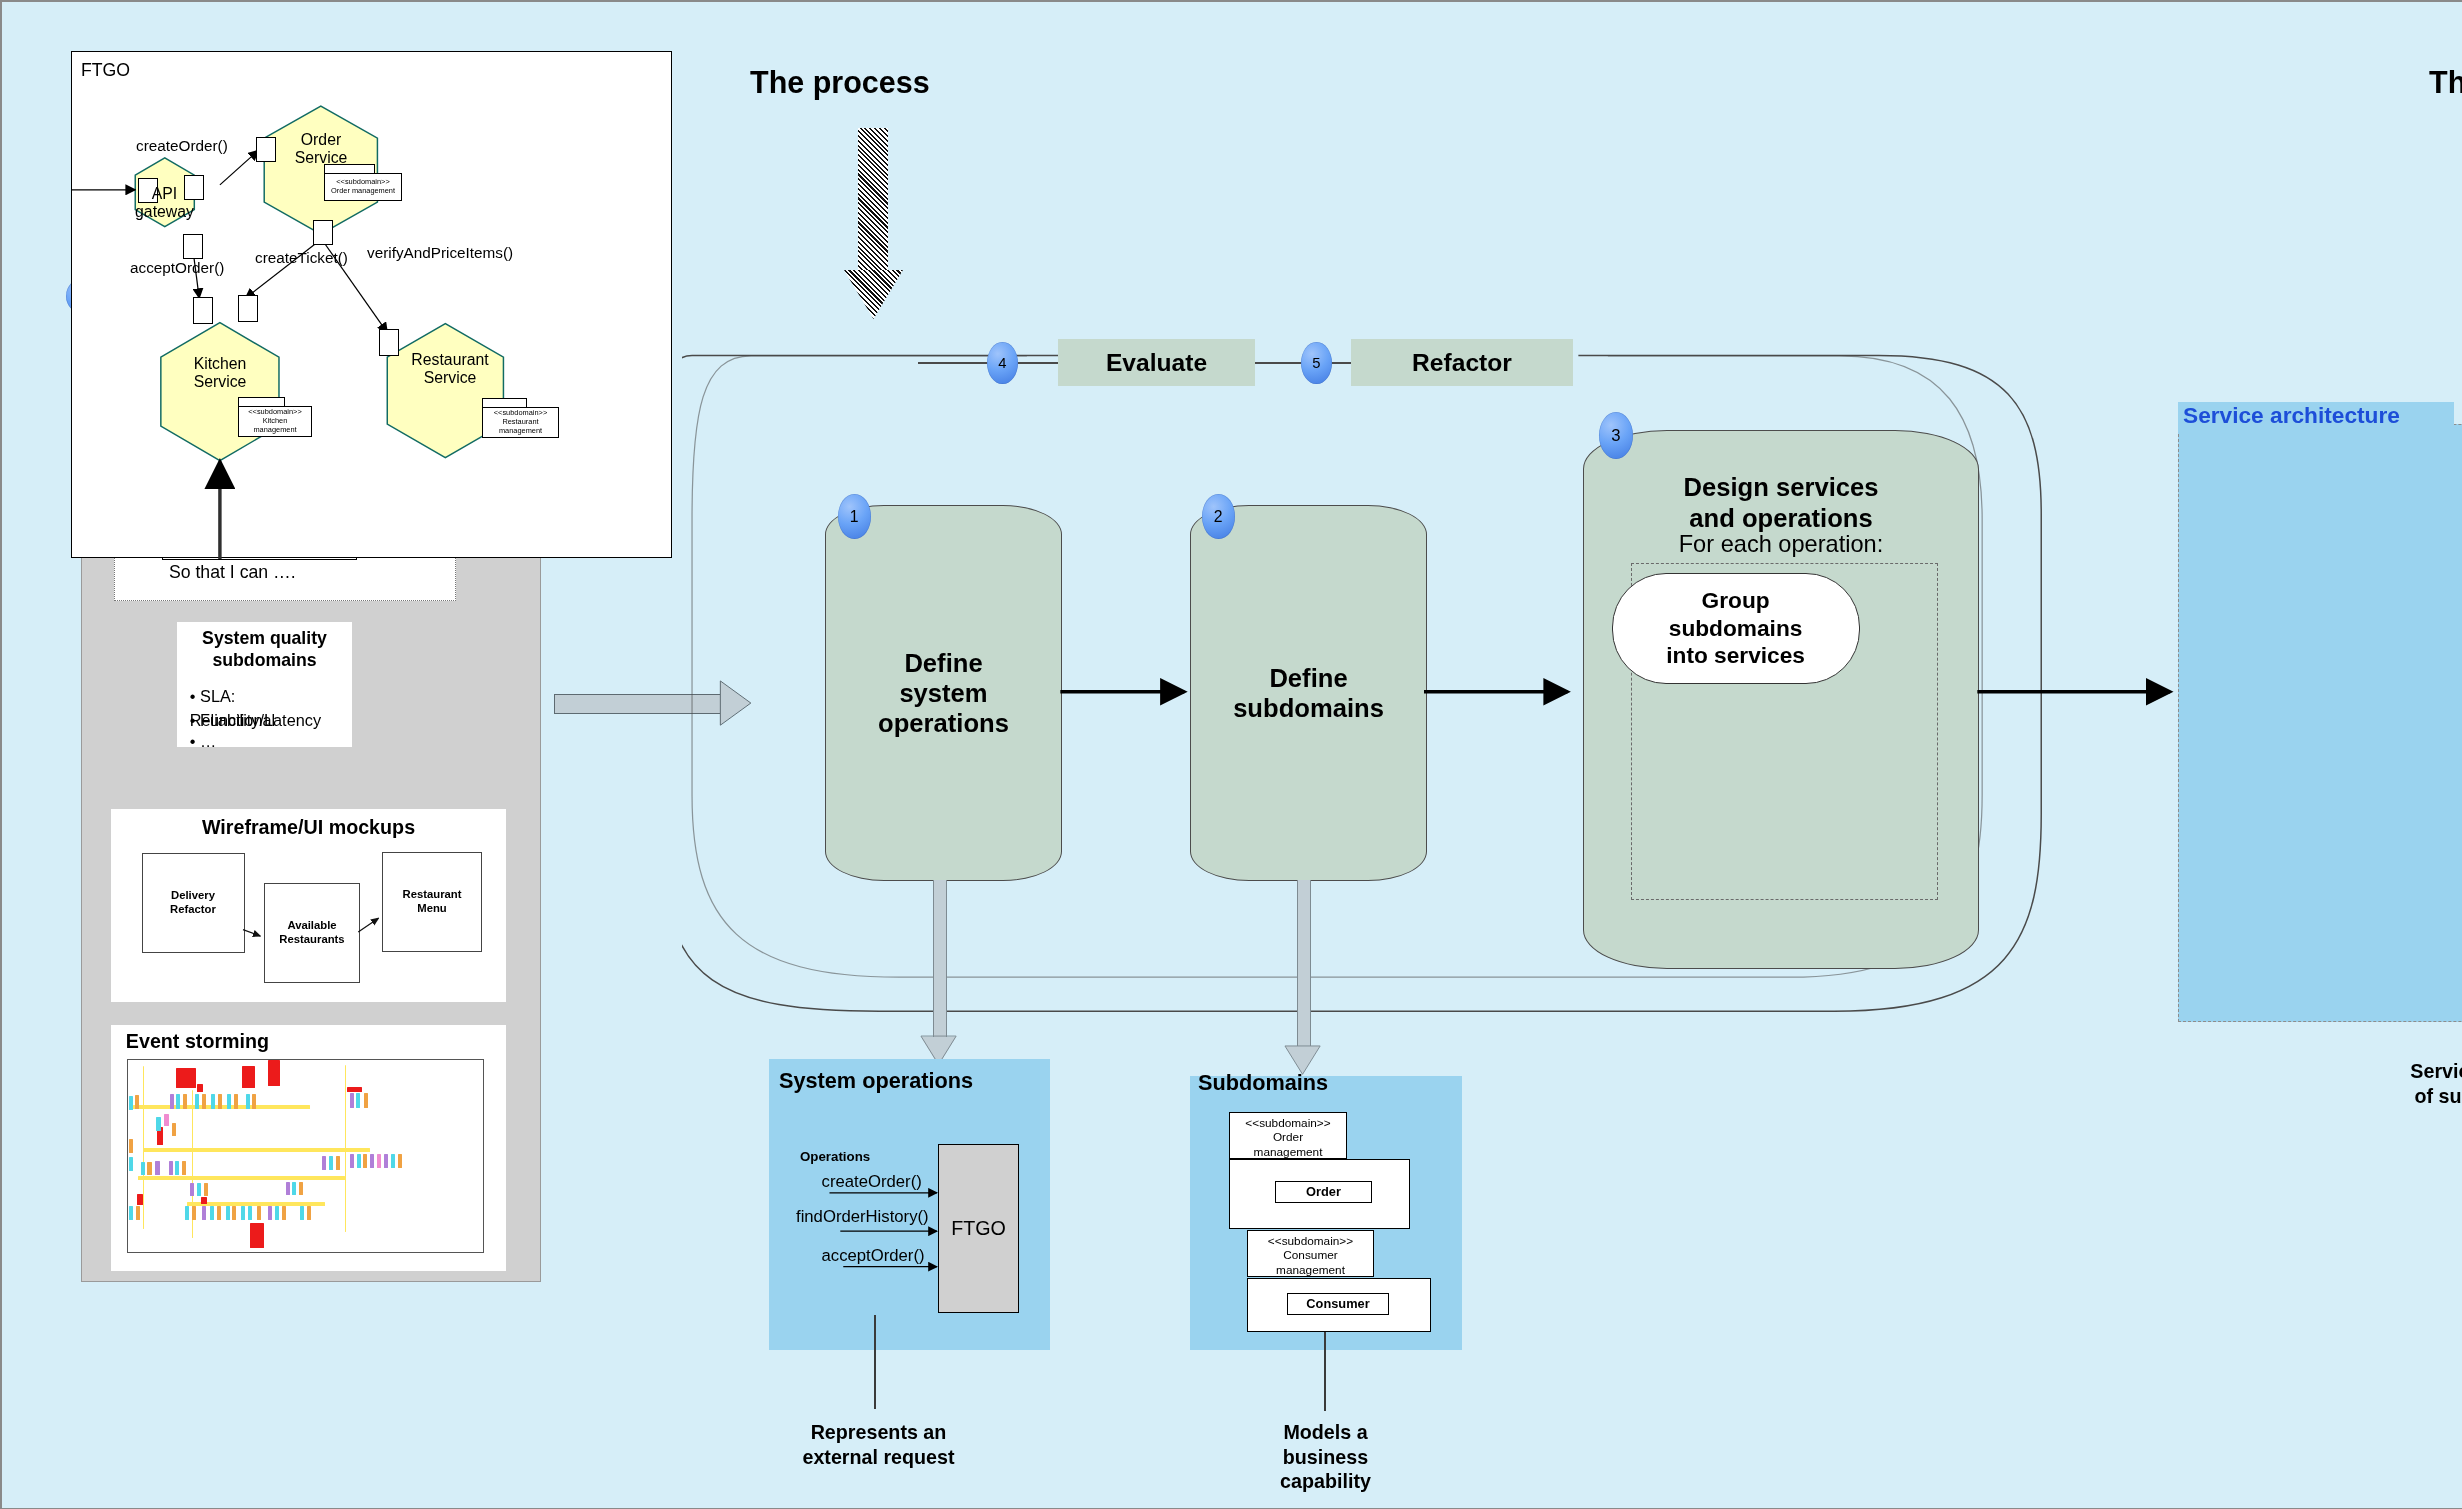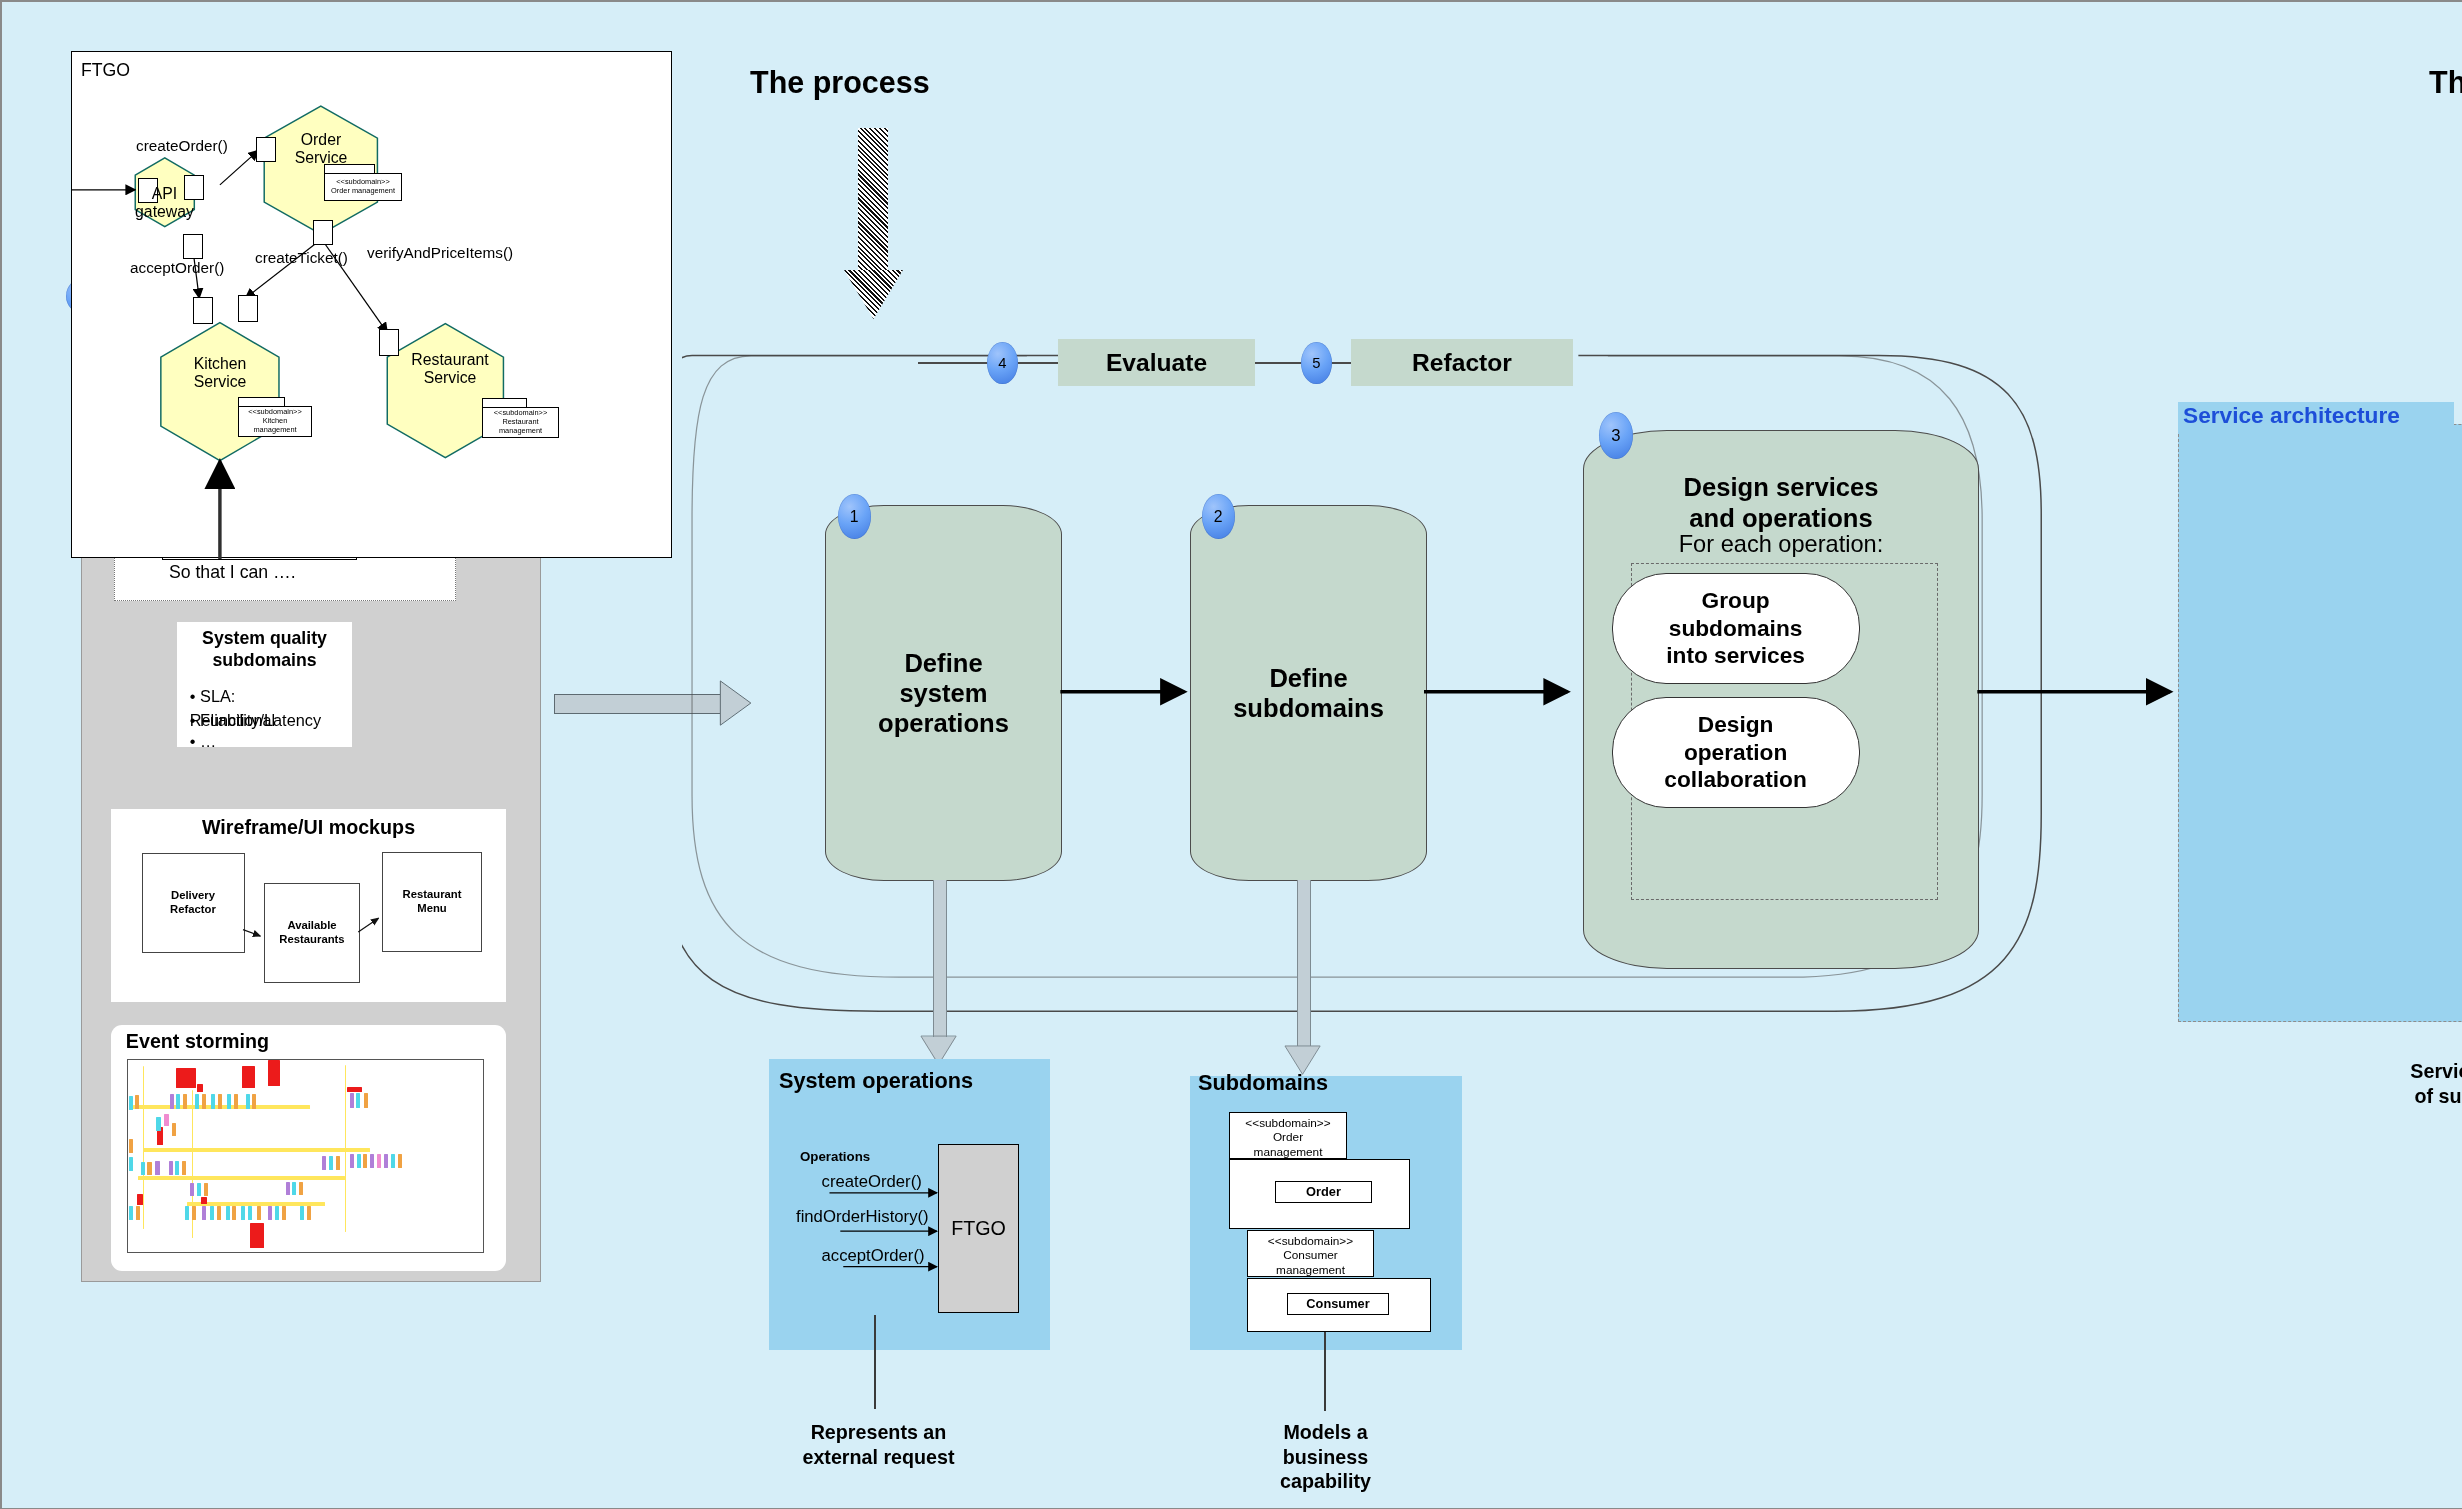--- a/index.html
+++ b/index.html
@@ -145,21 +145,21 @@
     <defs>
         <marker id="wfarrow" markerWidth="7" markerHeight="7" refX="6" refY="3" orient="auto">
           <path d="M0,0 L7,3 L0,6 z" fill="#111"></path>
         </marker>
       </defs>
     <line x1="268" y1="245" x2="303" y2="258" stroke="#111" stroke-width="2.5" marker-end="url(#wfarrow)"></line>
     <line x1="502" y1="250" x2="543" y2="222" stroke="#111" stroke-width="2.5" marker-end="url(#wfarrow)"></line>
   </svg>
 </div>
 
-<div class="abs white-card" style="left:109px;top:1023px;width:395px;height:246px;border-radius:11px;">
+<div class="abs white-card" style="left:109px;top:1023px;width:395px;height:246px;">
   <div style="position:absolute;left:14.8px;top:4.9px;font-weight:bold;font-size:19.7px;color:#000;">Event storming</div>
   <div class="es-canvas" style="left:15.8px;top:34px;width:355px;height:192px;">
 
     <div class="sticky" style="left:4.9px;top:45px;width:177px;height:4.4px;background:#ffe65c;"></div>
     <div class="sticky" style="left:14.8px;top:88px;width:227px;height:3.9px;background:#ffe65c;"></div>
     <div class="sticky" style="left:9.8px;top:116px;width:207px;height:3.9px;background:#ffe65c;"></div>
     <div class="sticky" style="left:59px;top:142px;width:138px;height:3.9px;background:#ffe65c;"></div>
     <div class="sticky" style="left:14.8px;top:5.9px;width:1.5px;height:163px;background:#ffe65c;"></div>
     <div class="sticky" style="left:64px;top:29.5px;width:1.5px;height:148px;background:#ffe65c;"></div>
     <div class="sticky" style="left:217px;top:4.9px;width:1.5px;height:167px;background:#ffe65c;"></div>
@@ -278,23 +278,20 @@
 <div class="abs badge" style="left:1200px;top:492px;width:32.5px;height:45px;font-size:15.8px;">2</div>
 
 <div class="abs" style="left:1581px;top:428px;width:394px;height:537px;background:#c5d9cd;border:1px solid #4c4c4c;border-radius:84px/39px;">
   <div style="position:absolute;left:0;top:42px;width:100%;text-align:center;font-weight:bold;font-size:25.6px;color:#000;">Design services</div>
   <div style="position:absolute;left:0;top:73px;width:100%;text-align:center;font-weight:bold;font-size:25.6px;color:#000;">and operations</div>
   <div style="position:absolute;left:0;top:100px;width:100%;text-align:center;font-size:23.6px;color:#000;">For each operation:</div>
   <div style="position:absolute;left:47px;top:132px;width:305px;height:335px;border:1.5px dashed #6a6a6a;"></div>
   <div class="ctr" style="position:absolute;left:27.6px;top:142px;width:246px;height:109px;background:#fff;border:1px solid #333;border-radius:54px;font-weight:bold;font-size:22.7px;line-height:1.22;white-space:pre-line;color:#000;">Group
 subdomains
 into services</div>
-  <div class="ctr" style="position:absolute;left:27.6px;top:266px;width:246px;height:109px;background:#fff;border:1px solid #333;border-radius:54px;font-weight:bold;font-size:22.7px;line-height:1.22;white-space:pre-line;color:#000;">Design
-operation
-collaboration</div>
 </div>
 <div class="abs badge" style="left:1597px;top:410px;width:34px;height:47px;font-size:16.7px;">3</div>
 
 <svg class="abs" width="158" height="29.5" style="left:1058px;top:675px;" viewBox="0 0 320 60">
   <defs>
       <marker id="bk" markerWidth="8" markerHeight="8" refX="7" refY="4" orient="auto">
         <path d="M0,0 L8,4 L0,8 z" fill="#000"></path>
       </marker>
     </defs>
   <line x1="0" y1="30" x2="252" y2="30" stroke="#000" stroke-width="7" marker-end="url(#bk)"></line>

